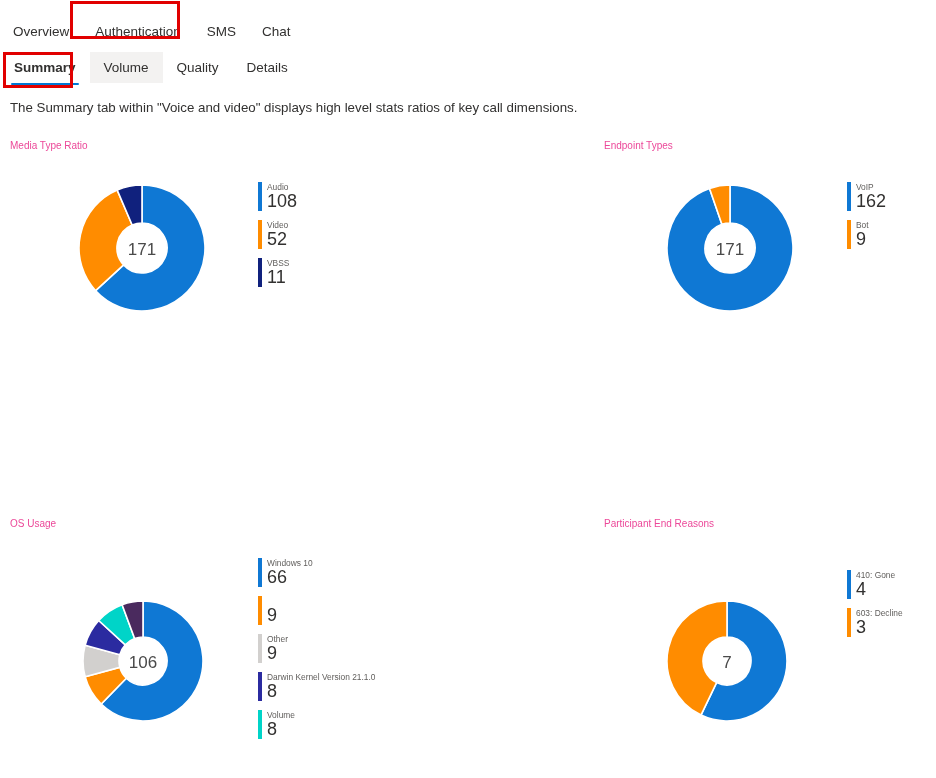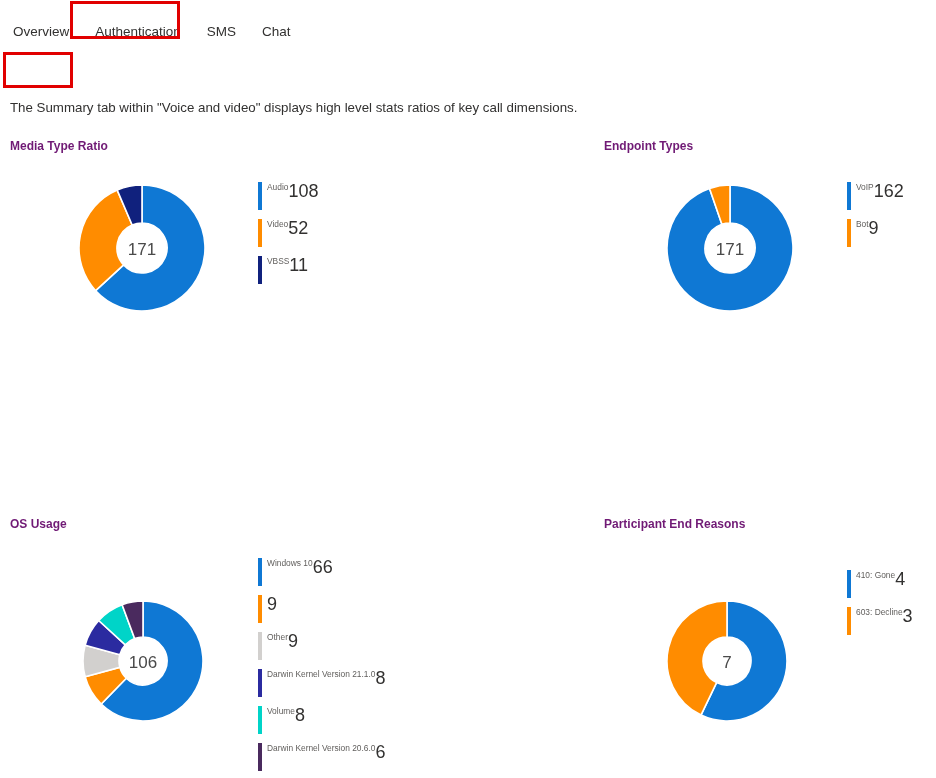--- a/index.html
+++ b/index.html
@@ -70,23 +70,23 @@
 
   
   .description {
     position: absolute; left: 10px; top: 99px;
     font-size: 13.3px; color: #323130; line-height: 18px;
   }
 
   
   .panel { position: absolute; }
   .panel-title {
-    font-size: 12px;
-    font-weight: bold;
-    color: #701a75;
+    font-size: 10px;
+    font-weight: normal;
+    color: #ec4899;
     margin: 0 0 0 0;
     line-height: 16px;
   }
   .panel-body { position: relative; }
 
   .donut-wrap { position: absolute; }
   .donut-wrap svg { display: block; }
   .donut-center-label {
     font-family: "Liberation Sans", sans-serif;
     font-size: 17px;
@@ -102,21 +102,21 @@
     align-items: stretch;
     margin-bottom: 9px;
     min-height: 28px;
   }
   .legend-swatch {
     width: 4px;
     flex: 0 0 4px;
     border-radius: 0;
     margin-right: 5px;
   }
-  .legend-text { display: flex; justify-content: flex-start; }
+  .legend-text { display: flex; flex-direction: column; justify-content: flex-start; }
   .legend-label {
     font-size: 8.4px;
     color: #605e5c;
     line-height: 10px;
     white-space: nowrap;
     min-height: 10px;
   }
   .legend-value {
     font-size: 18px;
     color: #323130;
@@ -129,20 +129,26 @@
 
 <div class="page">
 
   <nav class="topnav" id="topnav">
       <div class="topnav-item"><span>Overview</span></div>
       <div class="topnav-item"><span>Authentication</span></div>
       <div class="topnav-item"><span>SMS</span></div>
       <div class="topnav-item"><span>Chat</span></div>
     </nav>
 
+  <nav class="subnav" id="subnav">
+      <div class="subnav-item selected"><span>Summary</span><span class="underline"></span></div>
+      <div class="subnav-item hovered"><span>Volume</span></div>
+      <div class="subnav-item"><span>Quality</span></div>
+      <div class="subnav-item"><span>Details</span></div>
+    </nav>
 
   <div class="redbox" id="redbox-top"></div>
   <div class="redbox" id="redbox-sub"></div>
 
   <div class="description">The Summary tab within "Voice and video" displays high level stats ratios of key call dimensions.</div>
 
   <div id="charts">
       <div class="panel" style="left: 10px; top: 138px;">
         <div class="panel-title">Media Type Ratio</div>
         <div class="panel-body">
@@ -250,27 +256,20 @@
                 <div class="legend-value">8</div>
               </div>
             </div>
             <div class="legend-item">
               <div class="legend-swatch" style="background: rgb(0, 212, 200);"></div>
               <div class="legend-text">
                 <div class="legend-label">Volume</div>
                 <div class="legend-value">8</div>
               </div>
             </div>
-            <div class="legend-item">
-              <div class="legend-swatch" style="background: rgb(74, 42, 94);"></div>
-              <div class="legend-text">
-                <div class="legend-label">Darwin Kernel Version 20.6.0</div>
-                <div class="legend-value">6</div>
-              </div>
-            </div>
           </div>
         </div>
       </div>
       <div class="panel" style="left: 604px; top: 516px;">
         <div class="panel-title">Participant End Reasons</div>
         <div class="panel-body">
           <div class="donut-wrap" style="left: 62px; top: 68px;">
             <svg width="122" height="122" viewBox="0 0 122 122">
               <path d="M 61.00000000000001 1 A 60 60 0 1 1 34.966975652946545 115.05813207414516 L 50.58679026117861 82.62325282965807 A 24 24 0 1 0 61 37 Z" fill="#0f78d4" stroke="#ffffff" stroke-width="1.6"></path>
               <path d="M 34.966975652946545 115.05813207414516 A 60 60 0 0 1 60.999999999999986 1 L 60.99999999999999 37 A 24 24 0 0 0 50.58679026117861 82.62325282965807 Z" fill="#ff8c00" stroke="#ffffff" stroke-width="1.6"></path>

